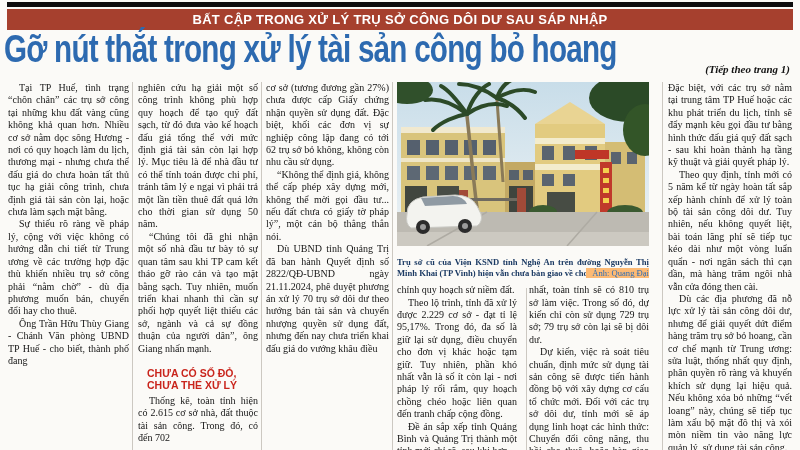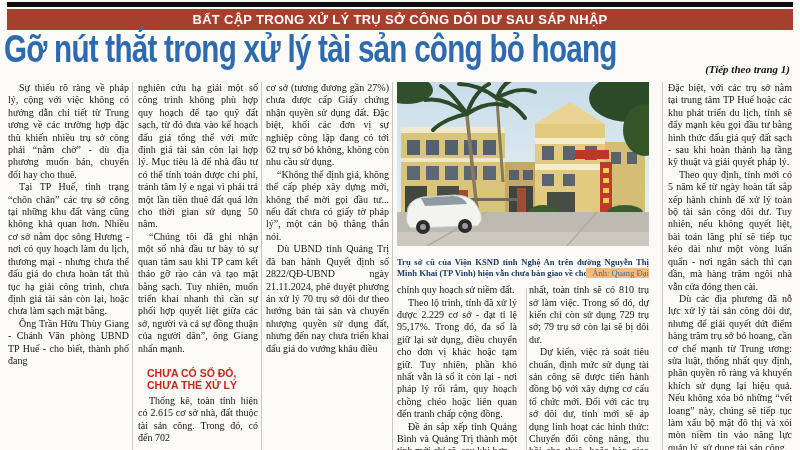--- a/index.html
+++ b/index.html
@@ -61,28 +61,28 @@
   <div class="headline">Gỡ nút thắt trong xử lý tài sản công bỏ hoang</div>
   <div class="continued">(Tiếp theo trang 1)</div>
 
   <div class="vrule vr1"></div>
   <div class="vrule vr2"></div>
   <div class="vrule vr3"></div>
   <div class="vrule vr4"></div>
   <div class="vrule vr5"></div>
 
   <div class="col" id="col1">
+    <p>Tại TP Huế, tình trạng “chôn chân” các trụ sở công tại những khu đất vàng cũng không khả quan hơn. Nhiều cơ sở nằm dọc sông Hương - nơi có quy hoạch làm du lịch, thương mại - nhưng chưa thể đấu giá do chưa hoàn tất thủ tục hạ giải công trình, chưa định giá tài sản còn lại, hoặc chưa làm sạch mặt bằng.</p>
     <p>Sự thiếu rõ ràng về pháp lý, cộng với việc không có hướng dẫn chi tiết từ Trung ương về các trường hợp đặc thù khiến nhiều trụ sở công phải “nằm chờ” - dù địa phương muốn bán, chuyển đổi hay cho thuê.</p>
-    <p>Tại TP Huế, tình trạng “chôn chân” các trụ sở công tại những khu đất vàng cũng không khả quan hơn. Nhiều cơ sở nằm dọc sông Hương - nơi có quy hoạch làm du lịch, thương mại - nhưng chưa thể đấu giá do chưa hoàn tất thủ tục hạ giải công trình, chưa định giá tài sản còn lại, hoặc chưa làm sạch mặt bằng.</p>
     <p>Ông Trần Hữu Thùy Giang - Chánh Văn phòng UBND TP Huế - cho biết, thành phố đang</p>
   </div>
 
   <div class="col" id="col2">
     <p class="noindent">nghiên cứu hạ giải một số công trình không phù hợp quy hoạch để tạo quỹ đất sạch, từ đó đưa vào kế hoạch đấu giá tổng thể với mức định giá tài sản còn lại hợp lý. Mục tiêu là để nhà đầu tư có thể tính toán được chi phí, tránh tâm lý e ngại vì phải trả một lần tiền thuê đất quá lớn cho thời gian sử dụng 50 năm.</p>
-    <p>“Chúng tôi đã ghi nhận một số nhà đầu tư bày tỏ sự quan tâm sau khi TP cam kết tháo gỡ rào cản và tạo mặt bằng sạch. Tuy nhiên, muốn triển khai nhanh thì cần sự phối hợp quyết liệt giữa các sở, người và cả sự đồng thuận của người dân”, ông Giang nhấn mạnh.</p>
+    <p>“Chúng tôi đã ghi nhận một số nhà đầu tư bày tỏ sự quan tâm sau khi TP cam kết tháo gỡ rào cản và tạo mặt bằng sạch. Tuy nhiên, muốn triển khai nhanh thì cần sự phối hợp quyết liệt thiếu các sở, ngành và cả sự đồng thuận của người dân”, ông Giang nhấn mạnh.</p>
     <div class="subhead">
       <div>CHƯA CÓ SỐ ĐỎ,</div>
       <div>CHƯA THỂ XỬ LÝ</div>
     </div>
     <p>Thống kê, toàn tỉnh hiện có 2.615 cơ sở nhà, đất thuộc tài sản công. Trong đó, có đến 702</p>
   </div>
 
   <div class="col" id="col3">
     <p class="noindent">cơ sở (tương đương gần 27%) chưa được cấp Giấy chứng nhận quyền sử dụng đất. Đặc biệt, khối các đơn vị sự nghiệp công lập đang có tới 62 trụ sở bỏ không, không còn nhu cầu sử dụng.</p>
     <p>“Không thể định giá, không thể cấp phép xây dựng mới, không thể mời gọi đầu tư... nếu đất chưa có giấy tờ pháp lý”, một cán bộ thẳng thắn nói.</p>

